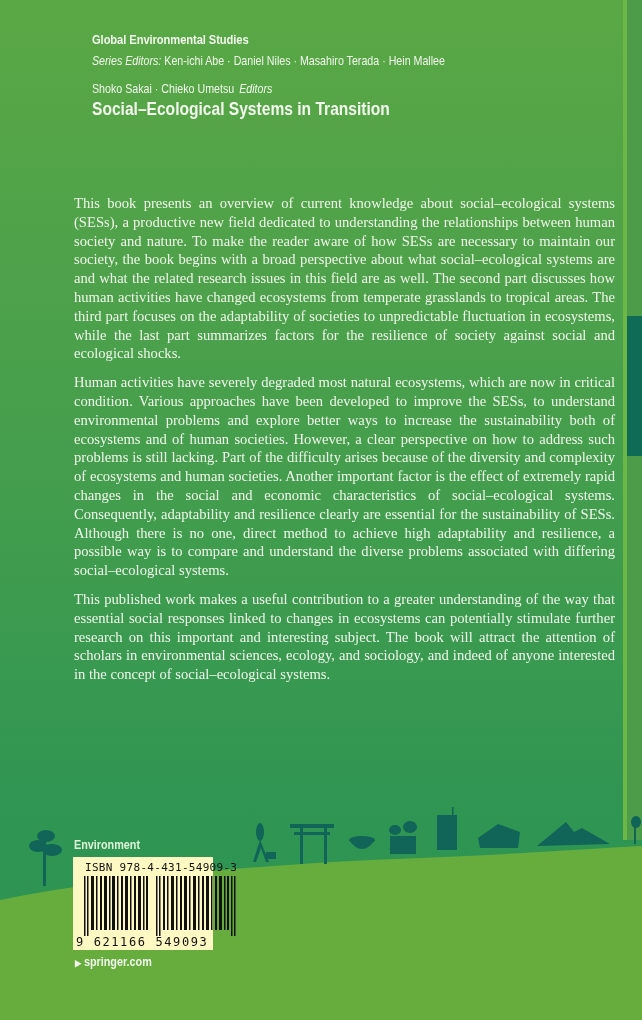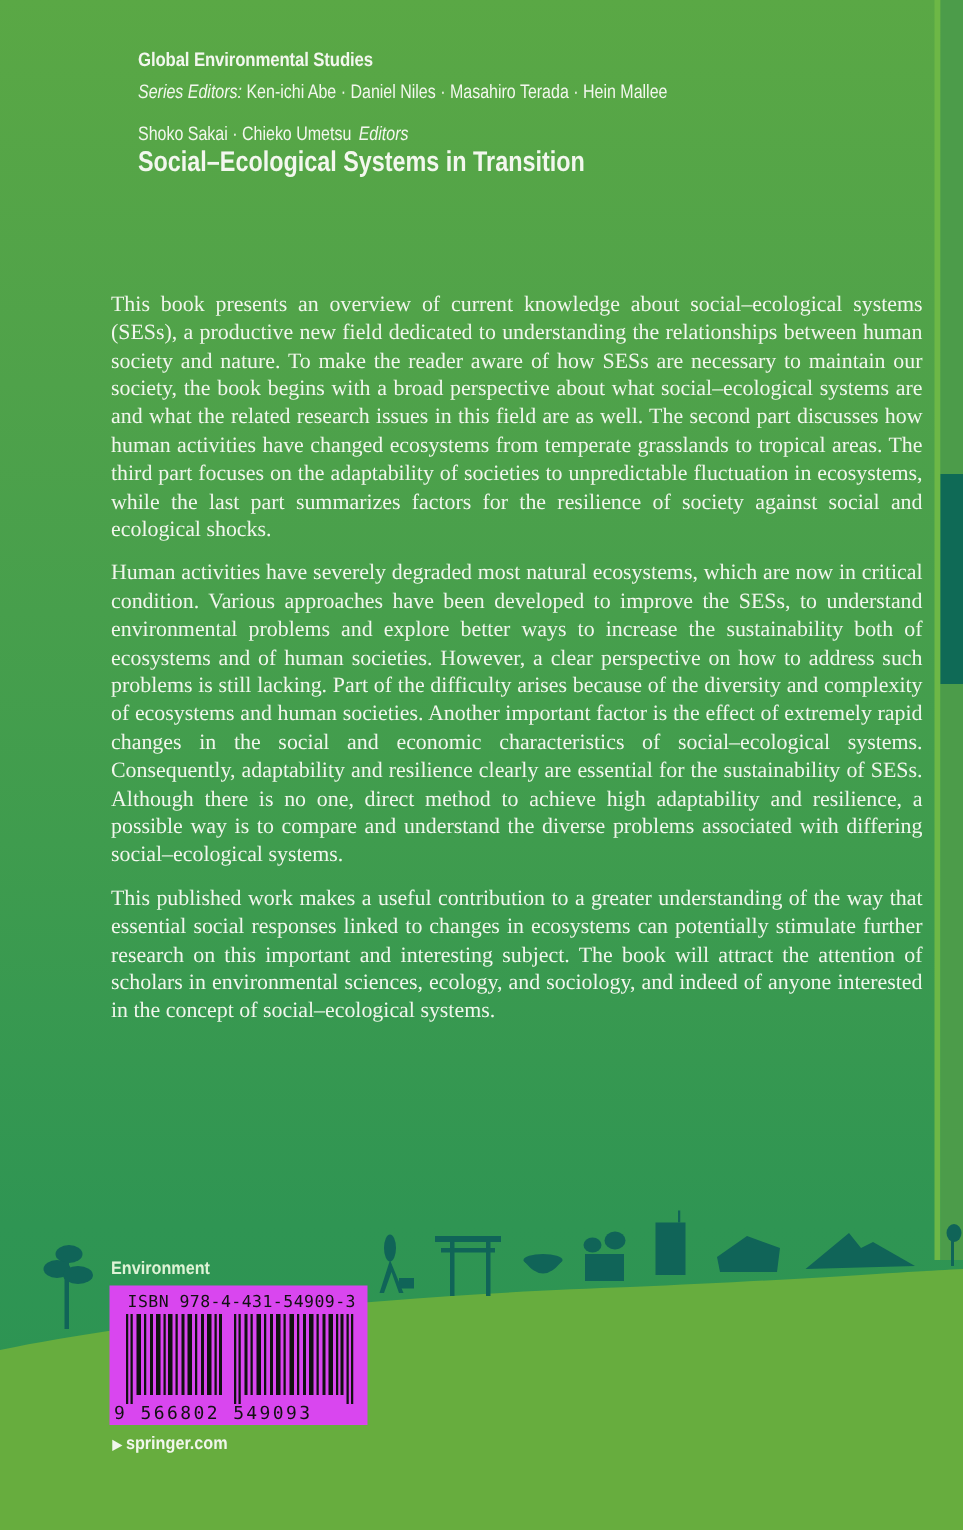--- a/index.html
+++ b/index.html
@@ -47,22 +47,22 @@
   }
   .body-text p { margin: 0 0 10px 0; }
   .ground-dark {
     position: absolute; left: 0; top: 820px; width: 642px; height: 200px;
   }
   .category {
     position: absolute; left: 74px; top: 838px; font-size: 12px; font-weight: bold;
     color: #dff3d6; transform: scaleX(0.9); transform-origin: left;
   }
   .barcode-box {
-    position: absolute; left: 73px; top: 857px; width: 172px; height: 93px;
-    background: #d946ef; box-sizing: border-box;
+    position: absolute; left: 73px; top: 857px; width: 140px; height: 93px;
+    background: #fef9c3; box-sizing: border-box;
   }
   .isbn-text {
     position: absolute; left: 12px; top: 4px; font-family: "DejaVu Sans Mono", monospace;
     font-size: 11px; color: #111; letter-spacing: 0.3px; white-space: nowrap;
   }
   .bars { position: absolute; left: 11px; top: 19px; width: 152px; height: 60px; }
   .barcode-digits {
     position: absolute; left: 3px; top: 78px; font-family: "DejaVu Sans Mono", monospace;
     font-size: 12px; color: #111; white-space: nowrap; letter-spacing: 1.6px;
   }
@@ -193,18 +193,18 @@
       <rect x="122" y="0" width="3" height="54"></rect>
         <rect x="127" y="0" width="1.5" height="54"></rect>
       <rect x="131" y="0" width="2" height="54"></rect>
         <rect x="135" y="0" width="3" height="54"></rect>
       <rect x="140" y="0" width="1.5" height="54"></rect>
         <rect x="143" y="0" width="2" height="54"></rect>
       <rect x="147" y="0" width="1.5" height="60"></rect>
         <rect x="150" y="0" width="1.5" height="60"></rect>
     </g>
   </svg>
-  <div class="barcode-digits">9 566802 549093</div>
+  <div class="barcode-digits">9 621166 549093</div>
 </div>
 
 <div class="website">
   <span class="arrow">▶</span><span>springer.com</span>
 </div>
 
 </body></html>

